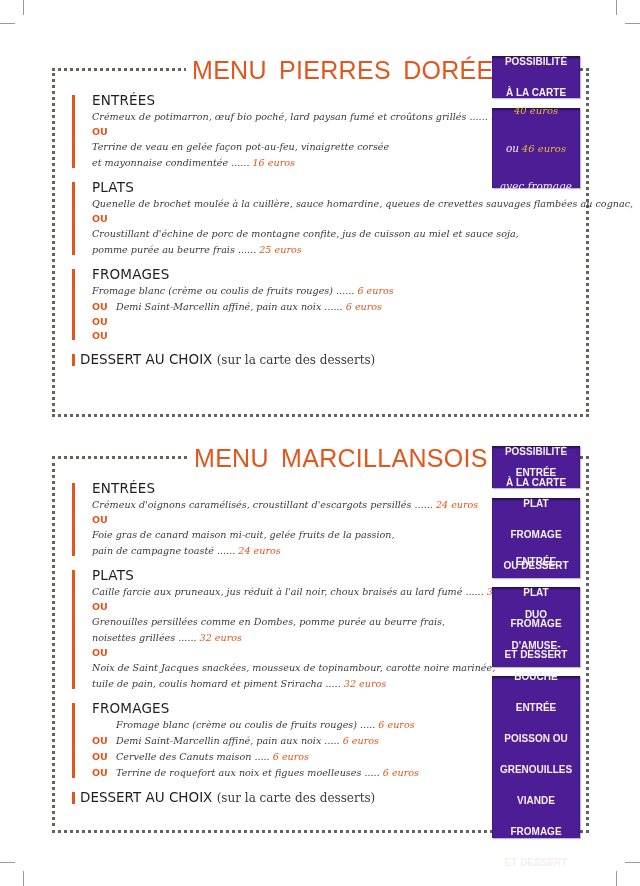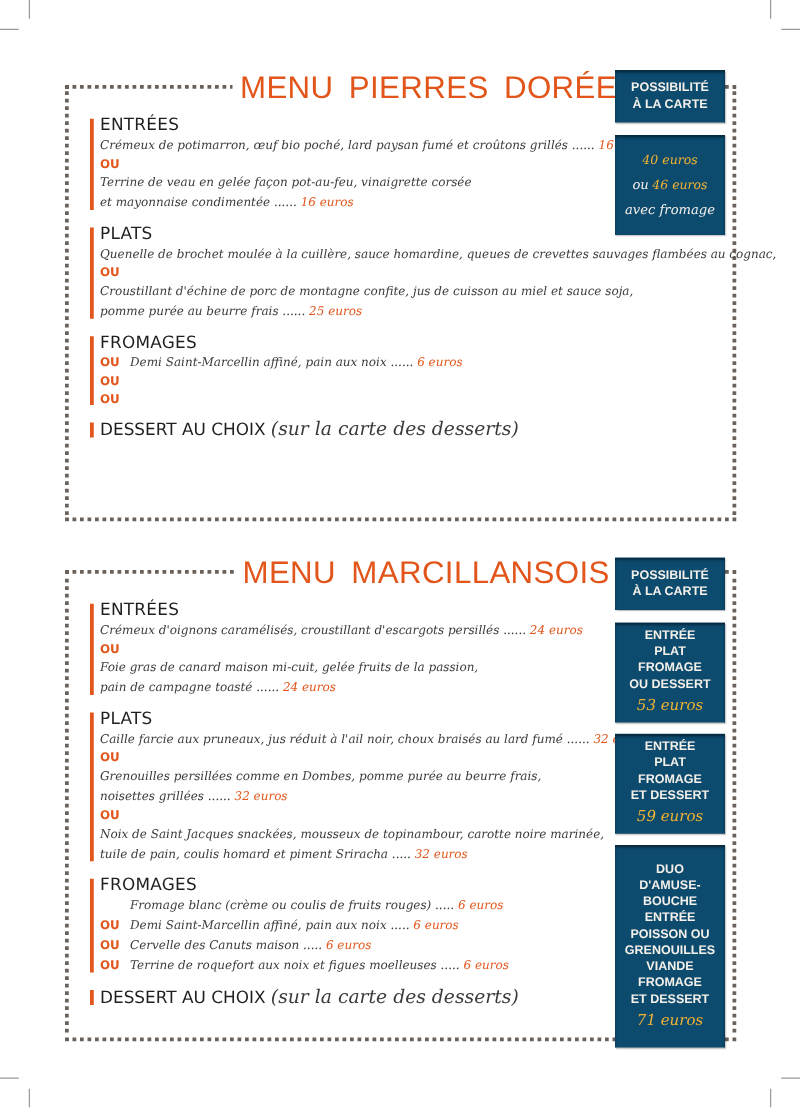--- a/index.html
+++ b/index.html
@@ -12,44 +12,44 @@
     .dotted-frame {
       position: absolute; left: 0; top: 0; right: 0; bottom: 0;
       border: 3px dotted #6b615b;
     }
     .title-mask {
       position: absolute; top: -14px; background: #fff; padding: 0 6px;
       font-family: "Liberation Sans", sans-serif; font-size: 25px; line-height: 28px;
       color: #e2561b; letter-spacing: 0.3px; white-space: nowrap; word-spacing: 5px;
     }
     .content { position: absolute; left: 20px; top: 22px; width: 480px; }
-    .group { position: relative; padding-left: 8px; margin-bottom: 8px; }
+    .group { position: relative; padding-left: 20px; margin-bottom: 8px; }
     .group .bar {
       position: absolute; left: 0; top: 3px; bottom: 3px; width: 3px; background: #e2561b;
     }
     .group-head {
       font-family: "DejaVu Sans", sans-serif; font-size: 13.5px; line-height: 17px;
       color: #1f1f1f; letter-spacing: 0.2px;
     }
     .dish { font-family: "DejaVu Serif", serif; font-style: italic; font-size: 9.6px; line-height: 16px; color: #3a3a3a; white-space: nowrap; }
     .price { color: #e2561b; }
     .ou { font-family: "DejaVu Sans", sans-serif; font-weight: bold; font-size: 9.5px; line-height: 14px; color: #e2561b; }
     .row-ou { display: flex; align-items: baseline; }
     .row-ou .ou { width: 24px; flex: none; }
 
     .dessert { position: relative; padding-left: 8px; font-size: 13.5px; line-height: 17px; color: #1f1f1f; }
     .dessert .bar { position: absolute; left: 0; top: 3px; bottom: 3px; width: 3px; background: #e2561b; }
-    .dessert .note { font-family: "DejaVu Serif", serif; font-style: italic; font-size: 15px; color: #3a3a3a; }
+    .dessert .note { font-family: "DejaVu Serif", serif; font-size: 12px; color: #3a3a3a; }
 
     .side-box {
-      position: absolute; left: 440px; width: 88px; background: #0c4a6e;
+      position: absolute; left: 440px; width: 88px; background: #4c1d95;
       box-shadow: inset 0 2px 2px rgba(0,0,0,0.45), 1px 1px 1px rgba(0,0,0,0.25);
       color: #f4f0ea; 
       font-family: "Liberation Sans", sans-serif; font-weight: bold; font-size: 10px; line-height: 13px;
-      display: flex; flex-direction: column; align-items: center; justify-content: center;
+      display: flex; flex-direction: column; align-items: center; justify-content: center; gap: 18px;
     }
     .side-box .gold { color: #f2b431; font-family: "DejaVu Serif", serif; font-style: italic; font-weight: normal; font-size: 12px; line-height: 20px; }
     .side-box .gold-big { font-size: 10px; }
     .side-box .light { font-family: "DejaVu Serif", serif; font-style: italic; font-weight: normal; font-size: 10.5px; line-height: 18px; color: #f4f0ea; }
   </style>
 </head>
 <body>
 
 <div class="crop" style="left:23px;top:0;width:1px;height:15px;"></div>
 <div class="crop" style="left:0;top:23px;width:15px;height:1px;"></div>
@@ -79,20 +79,21 @@
       <div class="group-head">PLATS</div>
       <div class="dish">Quenelle de brochet moulée à la cuillère, sauce homardine, queues de crevettes sauvages flambées au cognac,</div>
       <div class="ou">OU</div>
       <div class="dish">Croustillant d'échine de porc de montagne confite, jus de cuisson au miel et sauce soja,</div>
       <div class="dish"><span>pomme purée au beurre frais ......</span> <span class="price">25 euros</span></div>
     </div>
 
     <div class="group">
       <div class="bar"></div>
       <div class="group-head">FROMAGES</div>
+      <div class="dish"><span>Fromage blanc (crème ou coulis de fruits rouges) ......</span> <span class="price">6 euros</span></div>
       <div class="row-ou">
         <span class="ou">OU</span>
         <span class="dish"><span>Demi Saint-Marcellin affiné, pain aux noix ......</span> <span class="price">6 euros</span></span>
       </div>
       <div class="row-ou">
         <span class="ou">OU</span>
       </div>
       <div class="row-ou">
         <span class="ou">OU</span>
       </div>

